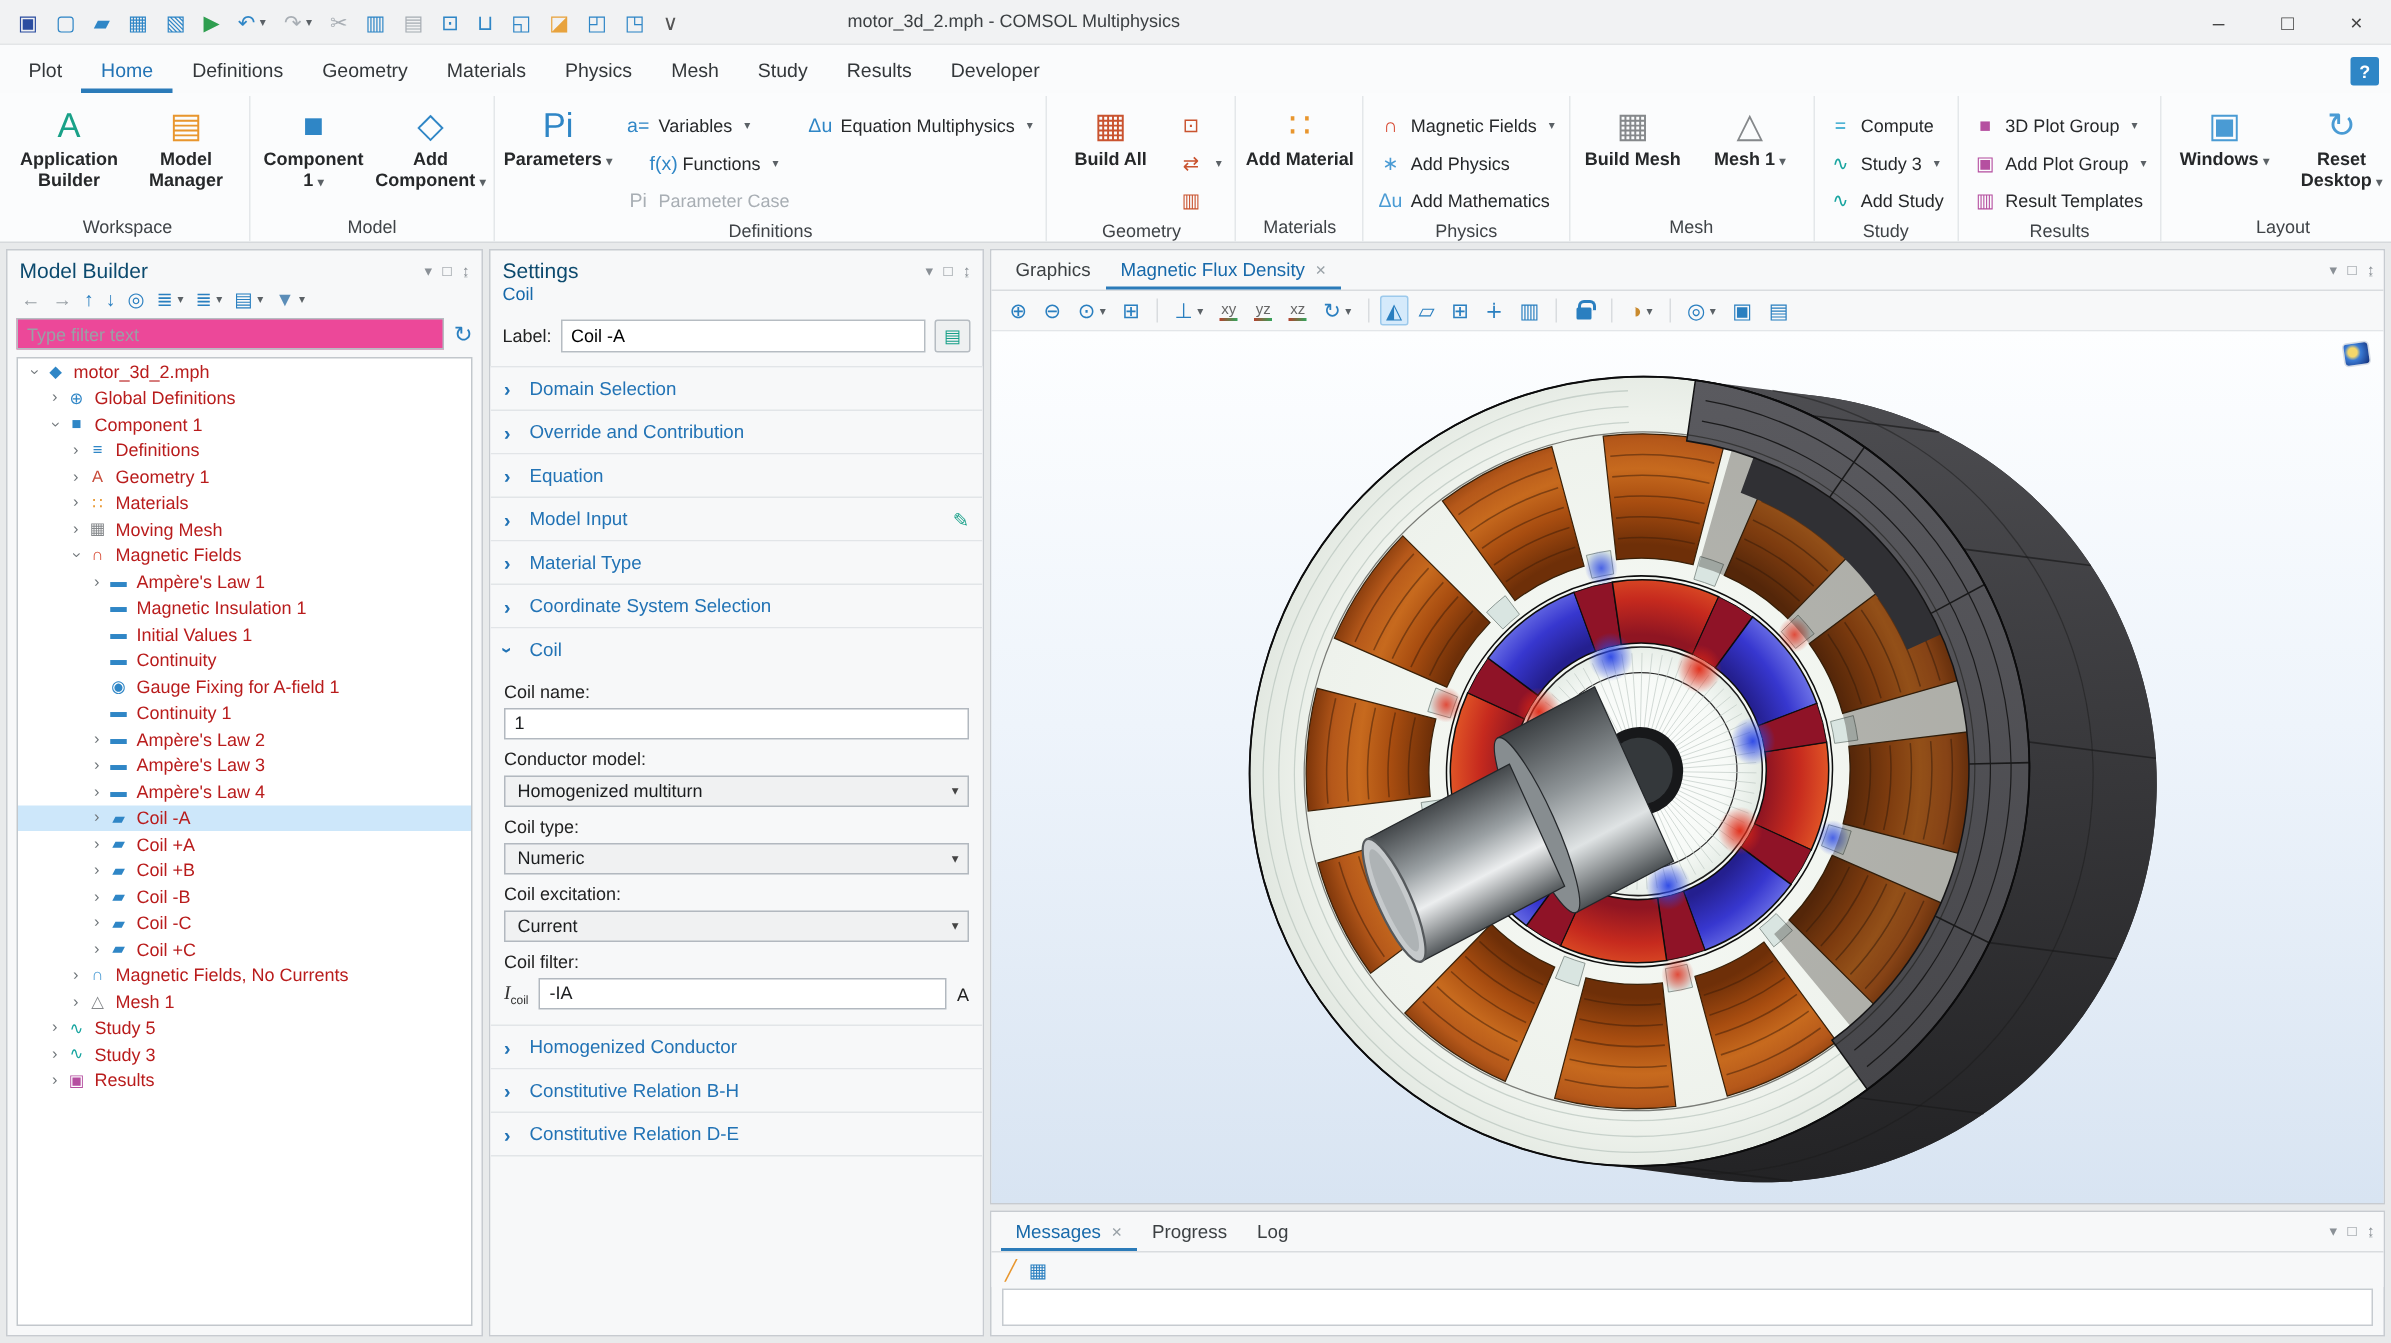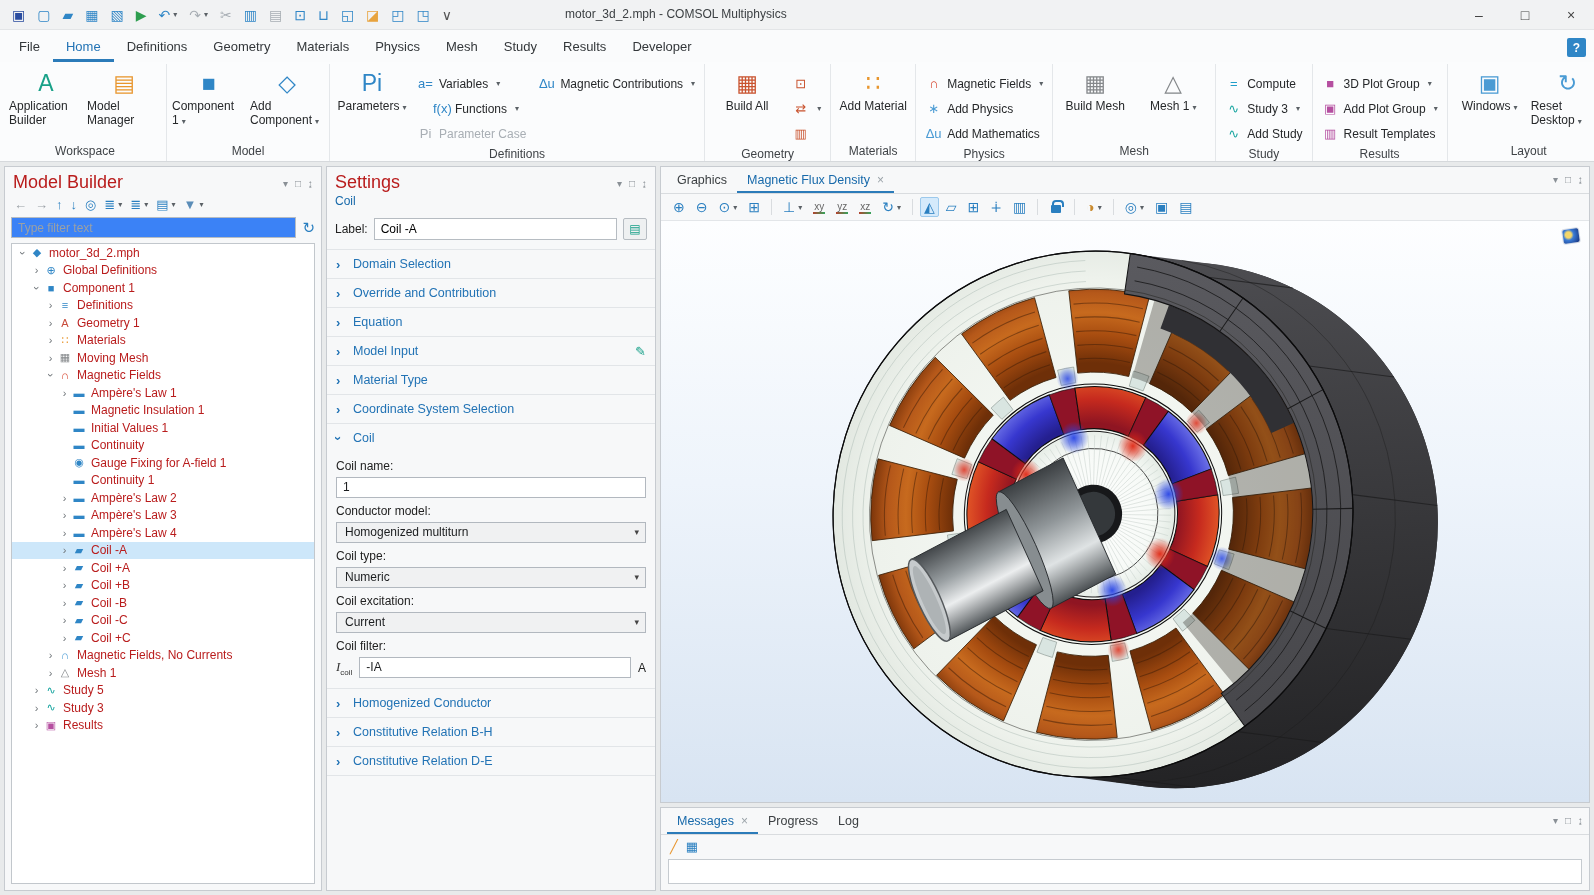--- a/index.html
+++ b/index.html
@@ -22,49 +22,49 @@
   .menu-item.active { color:#2273b5; box-shadow:inset 0 -3px 0 #2b7bb9; }
   .help-btn { position:absolute; right:8px; bottom:5px; width:19px; height:19px; background:#2f86c6; color:#fff; font-weight:bold; font-size:12px; display:flex; align-items:center; justify-content:center; border-radius:2px; }
 
   
   .ribbon { height:100px; background:#fbfcfd; border-bottom:1px solid #d6d9dc; display:flex; padding:2px 2px 0 4px; flex:0 0 auto; }
   .rgroup { display:flex; flex-direction:column; padding:0 5px; border-right:1px solid #e4e7ea; }
   .rgroup-content { flex:1; display:flex; gap:4px; align-items:flex-start; }
   .rgroup-label { text-align:center; color:#3f4347; font-size:12px; padding:1px 2px 3px; }
   .btn-large { display:flex; flex-direction:column; align-items:center; width:74px; padding-top:5px; cursor:default; }
   .btn-large .gi { font-size:23px; line-height:28px; height:30px; }
-  .btn-large .lbl { text-align:left; font-size:12px; line-height:14px; color:#26282a; }
+  .btn-large .lbl { text-align:center; font-size:12px; line-height:14px; color:#26282a;font-weight:bold; }
   .small-col { display:flex; flex-direction:column; padding-top:7px; }
   .btn-small { display:flex; align-items:center; gap:5px; height:25px; padding:0 4px; font-size:12px; color:#26282a; white-space:nowrap; cursor:default; }
   .btn-small .gi { font-size:13px; width:17px; text-align:center; }
   .icon-col { display:flex; flex-direction:column; padding-top:7px; }
   .icon-col .btn-small { height:25px; }
   .caret { font-size:8px; color:#5b6166; margin-left:3px; }
   .disabled, .disabled .gi { color:#a8aeb4 !important; }
 
   
   .main { flex:1; display:flex; gap:4px; padding:4px; min-height:0; }
   .panel { background:#f7f8f9; border:1px solid #c7cbd0; display:flex; flex-direction:column; min-height:0; }
   #model-builder { width:318px; flex:0 0 auto; }
   #settings { width:330px; flex:0 0 auto; }
   .right-col { flex:1; display:flex; flex-direction:column; gap:4px; min-width:0;justify-content:flex-end; }
   #graphics { flex:1; }
   #messages { height:84px; flex:0 0 auto; }
 
   .phead { display:flex; align-items:center; padding:5px 8px 1px; }
-  .ptitle { font-size:18px; color:#b91c1c; flex:1; }
+  .ptitle { font-size:14px; color:#0c4a6e; flex:1; }
   .psubtitle { font-size:12px; color:#1769aa; padding:0 8px 6px; }
   .pic { color:#8a9096; font-size:10px; margin-left:7px; }
 
   
   .mb-toolbar { display:flex; align-items:center; gap:2px; padding:2px 6px 4px; }
   .mb-toolbar .tbtn { display:inline-flex; align-items:center; padding:1px 3px; }
   .mb-toolbar .gi { font-size:13px; }
   .filter-row { display:flex; align-items:center; gap:6px; padding:0 6px 5px; }
-  .filter-row input { flex:1; height:21px; border:1px solid #b6bcc2; background:#3b82f6; padding:0 6px; font-size:12px; font-family:inherit; color:#333; }
+  .filter-row input { flex:1; height:21px; border:1px solid #b6bcc2; background:#ec4899; padding:0 6px; font-size:12px; font-family:inherit; color:#333; }
   .filter-row input::placeholder { color:#9aa0a6; }
   .refresh { color:#2a7fc0; font-size:15px; }
   .tree-box { flex:1; background:#fff; border:1px solid #c2c7cc; margin:0 6px 6px; overflow:hidden; }
   .trow { display:flex; align-items:center; height:17.5px; white-space:nowrap; cursor:default; }
   .trow.selected { background:#cde7fa; }
   .texp { width:13px; text-align:center; color:#6f7579; font-size:11px; flex:0 0 auto; }
   .texp .x { display:inline-block; }
   .texp .x.open { transform:rotate(90deg); }
   .ticon { width:16px; text-align:center; font-size:11px; margin-right:4px; flex:0 0 auto; }
   .tlabel { font-size:12px; color:#b91c1c; }
@@ -187,21 +187,21 @@
     <div class="title-text">motor_3d_2.mph - COMSOL Multiphysics</div>
     <div class="win-controls" id="win-controls">
         <span>–</span>
         <span>□</span>
         <span>×</span>
       </div>
   </div>
 
   <div class="menubar">
     <div id="menu-items" style="display:flex">
-        <div class="menu-item">File</div>
+        <div class="menu-item">Plot</div>
         <div class="menu-item active">Home</div>
         <div class="menu-item">Definitions</div>
         <div class="menu-item">Geometry</div>
         <div class="menu-item">Materials</div>
         <div class="menu-item">Physics</div>
         <div class="menu-item">Mesh</div>
         <div class="menu-item">Study</div>
         <div class="menu-item">Results</div>
         <div class="menu-item">Developer</div>
       </div>
@@ -253,21 +253,21 @@
               <span class="caret">▾</span>
             </div>
             <div class="btn-small disabled">
               <span class="gi" style="color: rgb(168, 174, 180);">Pi</span>
               <span class="lbl">Parameter Case</span>
             </div>
           </div>
           <div class="small-col">
             <div class="btn-small">
               <span class="gi" style="color: rgb(47, 134, 198);">Δu</span>
-              <span class="lbl">Magnetic Contributions</span>
+              <span class="lbl">Equation Multiphysics</span>
               <span class="caret">▾</span>
             </div>
           </div>
         </div>
         <div class="rgroup-label">Definitions</div>
       </div>
       <div class="rgroup">
         <div class="rgroup-content">
           <div class="btn-large">
             <span class="gi" style="color: rgb(201, 83, 47);">▦</span>

